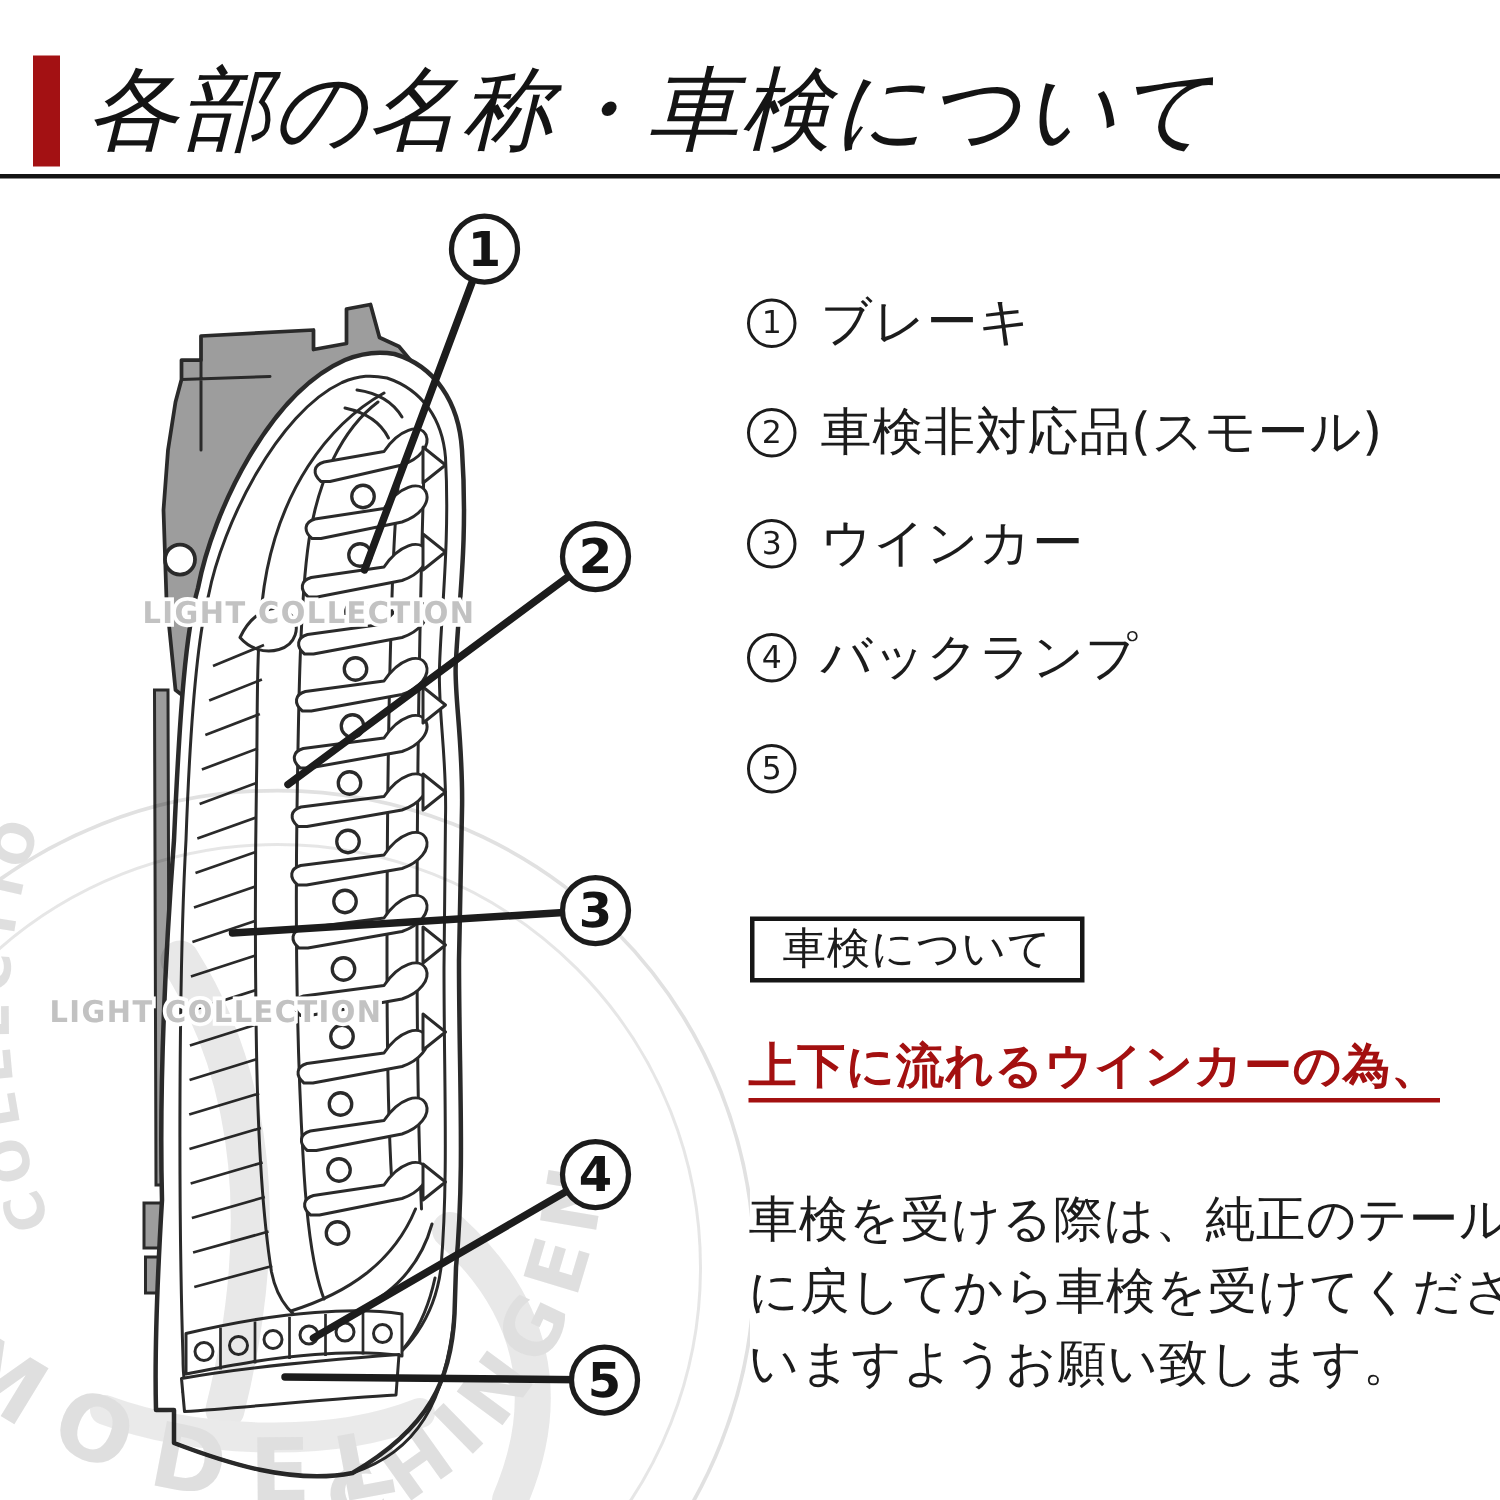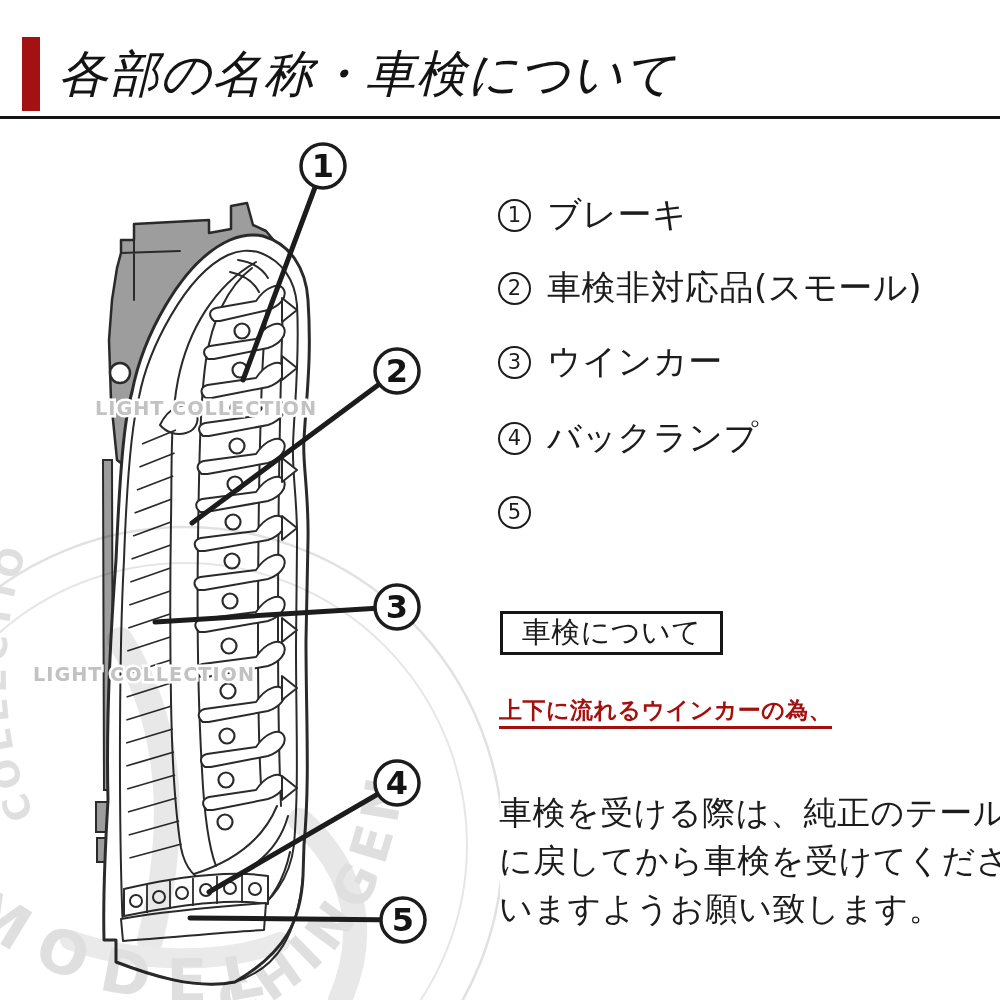--- a/index.html
+++ b/index.html
@@ -1,37 +1,37 @@
 <!DOCTYPE html>
 <html><head>
 <meta charset="utf-8">
 <style>
   html,body{margin:0;padding:0;background:#fff;}
   .page{position:relative;width:1000px;height:1000px;background:#fff;overflow:hidden;
         font-family:"DejaVu Sans","Liberation Sans",sans-serif;color:#1c1c1c;}
   
   .red-bar{position:absolute;left:22px;top:37px;width:18px;height:74px;background:#a31113;}
-  .page-title{position:absolute;left:58px;top:38px;margin:0;font-size:50px;line-height:72px;
+  .page-title{position:absolute;left:58px;top:38px;margin:0;font-size:61px;line-height:72px;
               font-style:italic;font-weight:500;letter-spacing:1px;color:#141414;white-space:nowrap;}
   .header-rule{position:absolute;left:0;top:116px;width:1000px;height:3px;background:#141414;}
   
   .diagram{position:absolute;left:0;top:125px;width:500px;height:875px;}
   
   .legend{position:absolute;left:498px;top:0;width:500px;}
   .legend-item{position:absolute;left:0;display:flex;align-items:center;height:46px;}
   .lnum{box-sizing:border-box;width:33px;height:33px;border:2.2px solid #1c1c1c;border-radius:50%;
         display:flex;align-items:center;justify-content:center;font-size:21px;line-height:1;
         flex:0 0 auto;}
   .llabel{margin-left:16px;font-size:34px;letter-spacing:.5px;white-space:nowrap;}
   
   .inspect-box{position:absolute;left:500px;top:611px;box-sizing:border-box;width:223px;height:44px;
                border:3px solid #161616;display:flex;align-items:center;justify-content:center;
                font-size:29px;letter-spacing:.5px;}
   
-  .warning{position:absolute;left:499px;top:686px;font-size:23px;font-weight:bold;
+  .warning{position:absolute;left:499px;top:686px;font-size:32px;font-weight:bold;
            line-height:49px;color:#a31010;white-space:nowrap;letter-spacing:.5px;}
   .warning .u{border-bottom:3px solid currentColor;padding-bottom:3px;}
   
   .note{position:absolute;left:499px;top:789px;font-size:33px;line-height:48px;
         letter-spacing:.5px;color:#1c1c1c;white-space:nowrap;}
   
   .ln{fill:none;stroke:#2a2a2a;stroke-width:2;stroke-linecap:round;stroke-linejoin:round;}
   .lnw{fill:#fff;stroke:#2a2a2a;stroke-width:2;stroke-linejoin:round;}
   .wm-text{font-weight:bold;fill:#c2c2c2;stroke:#ffffff;stroke-width:5px;paint-order:stroke;
            font-size:20px;letter-spacing:1px;}

